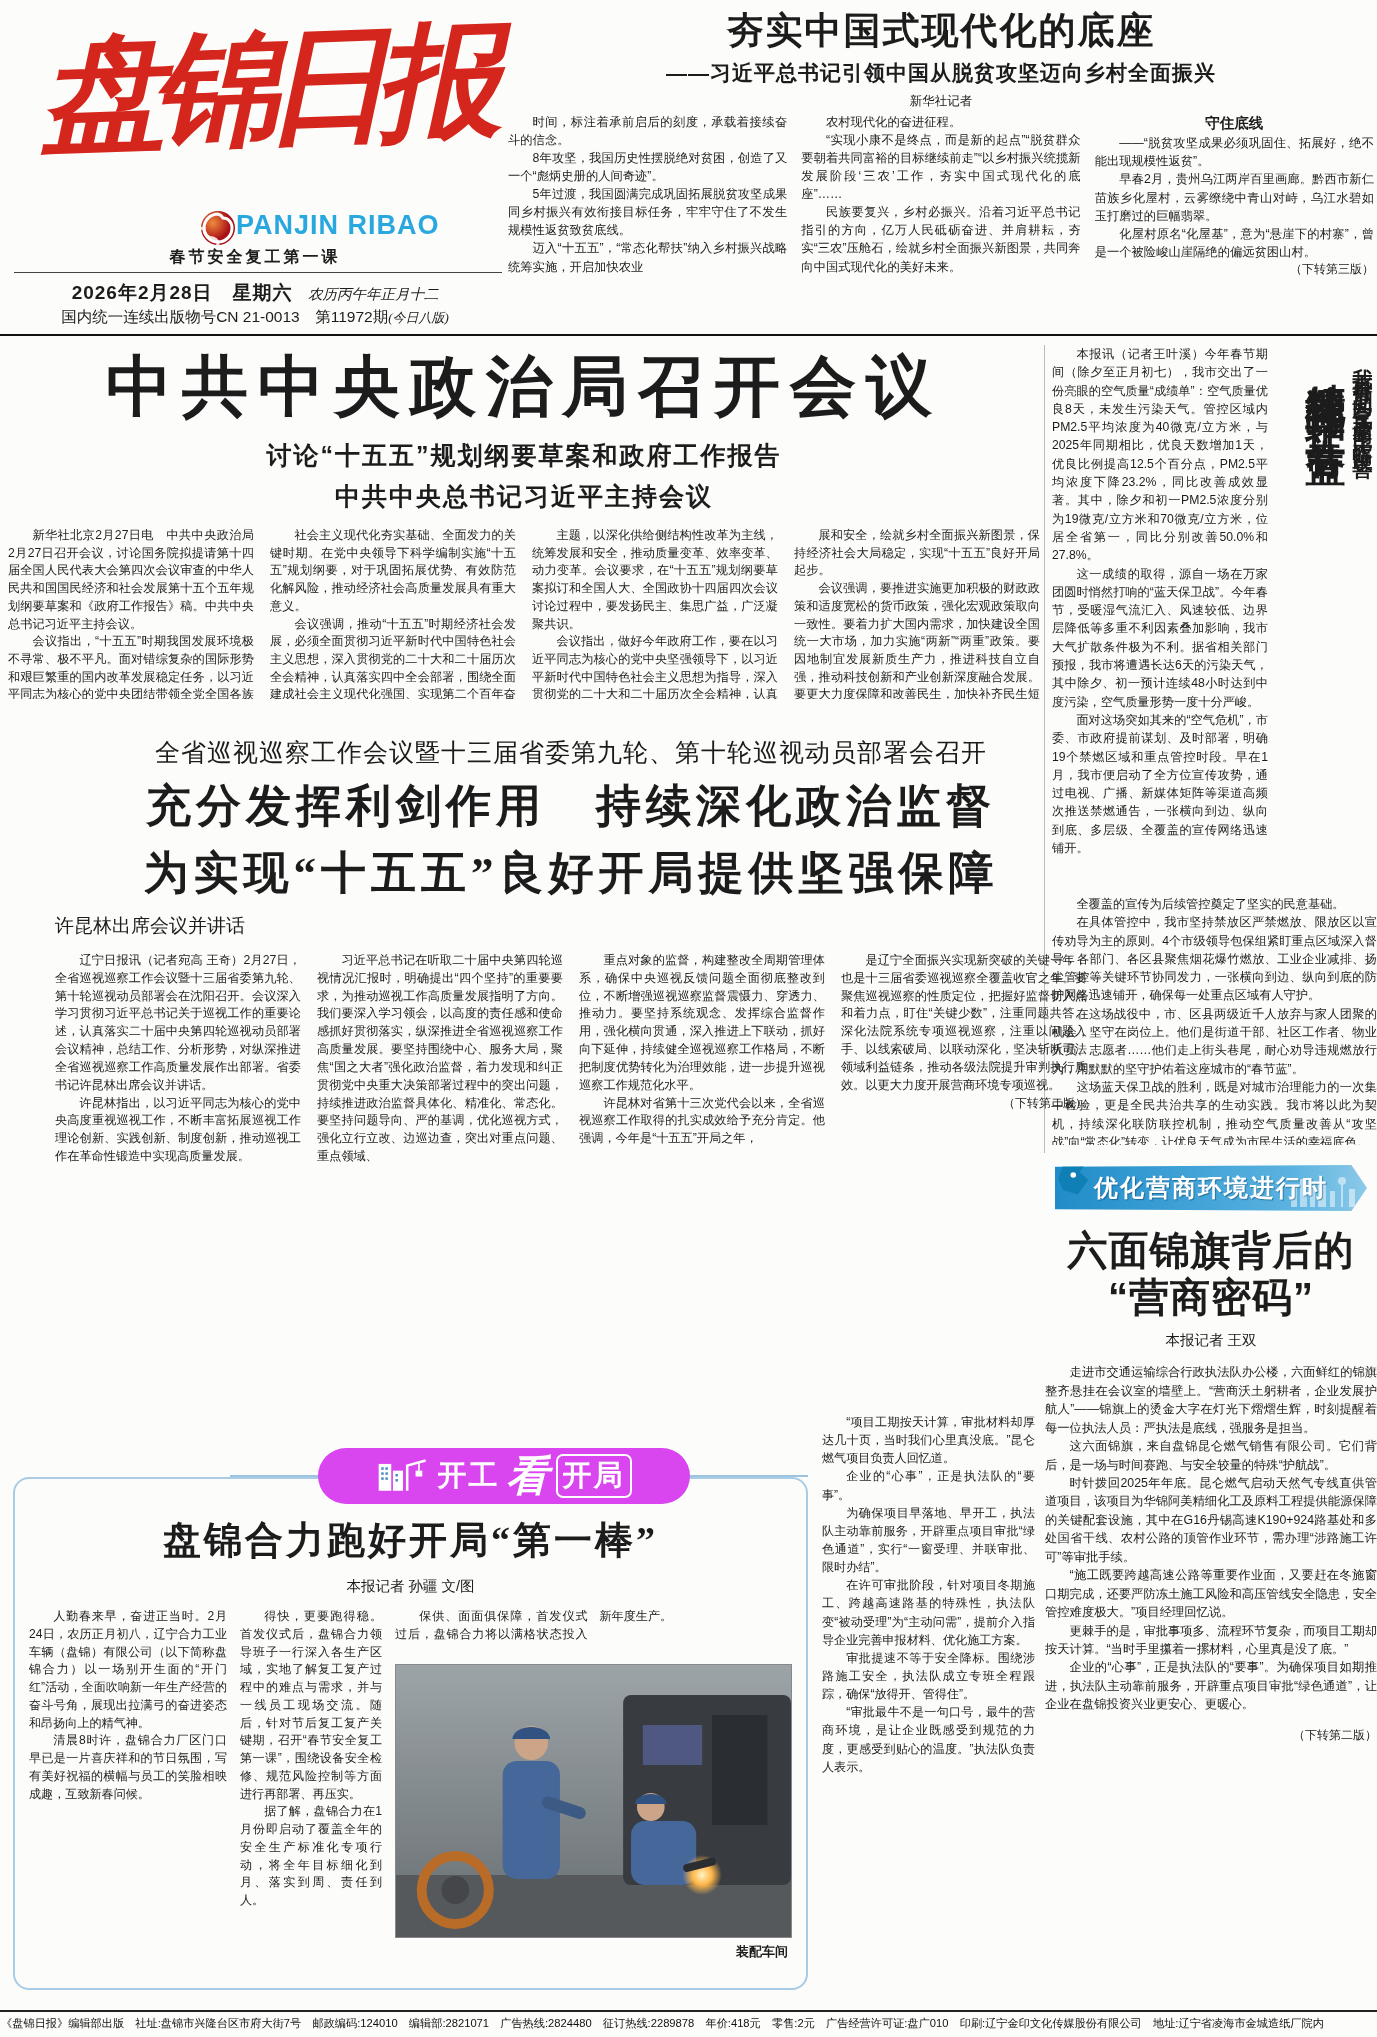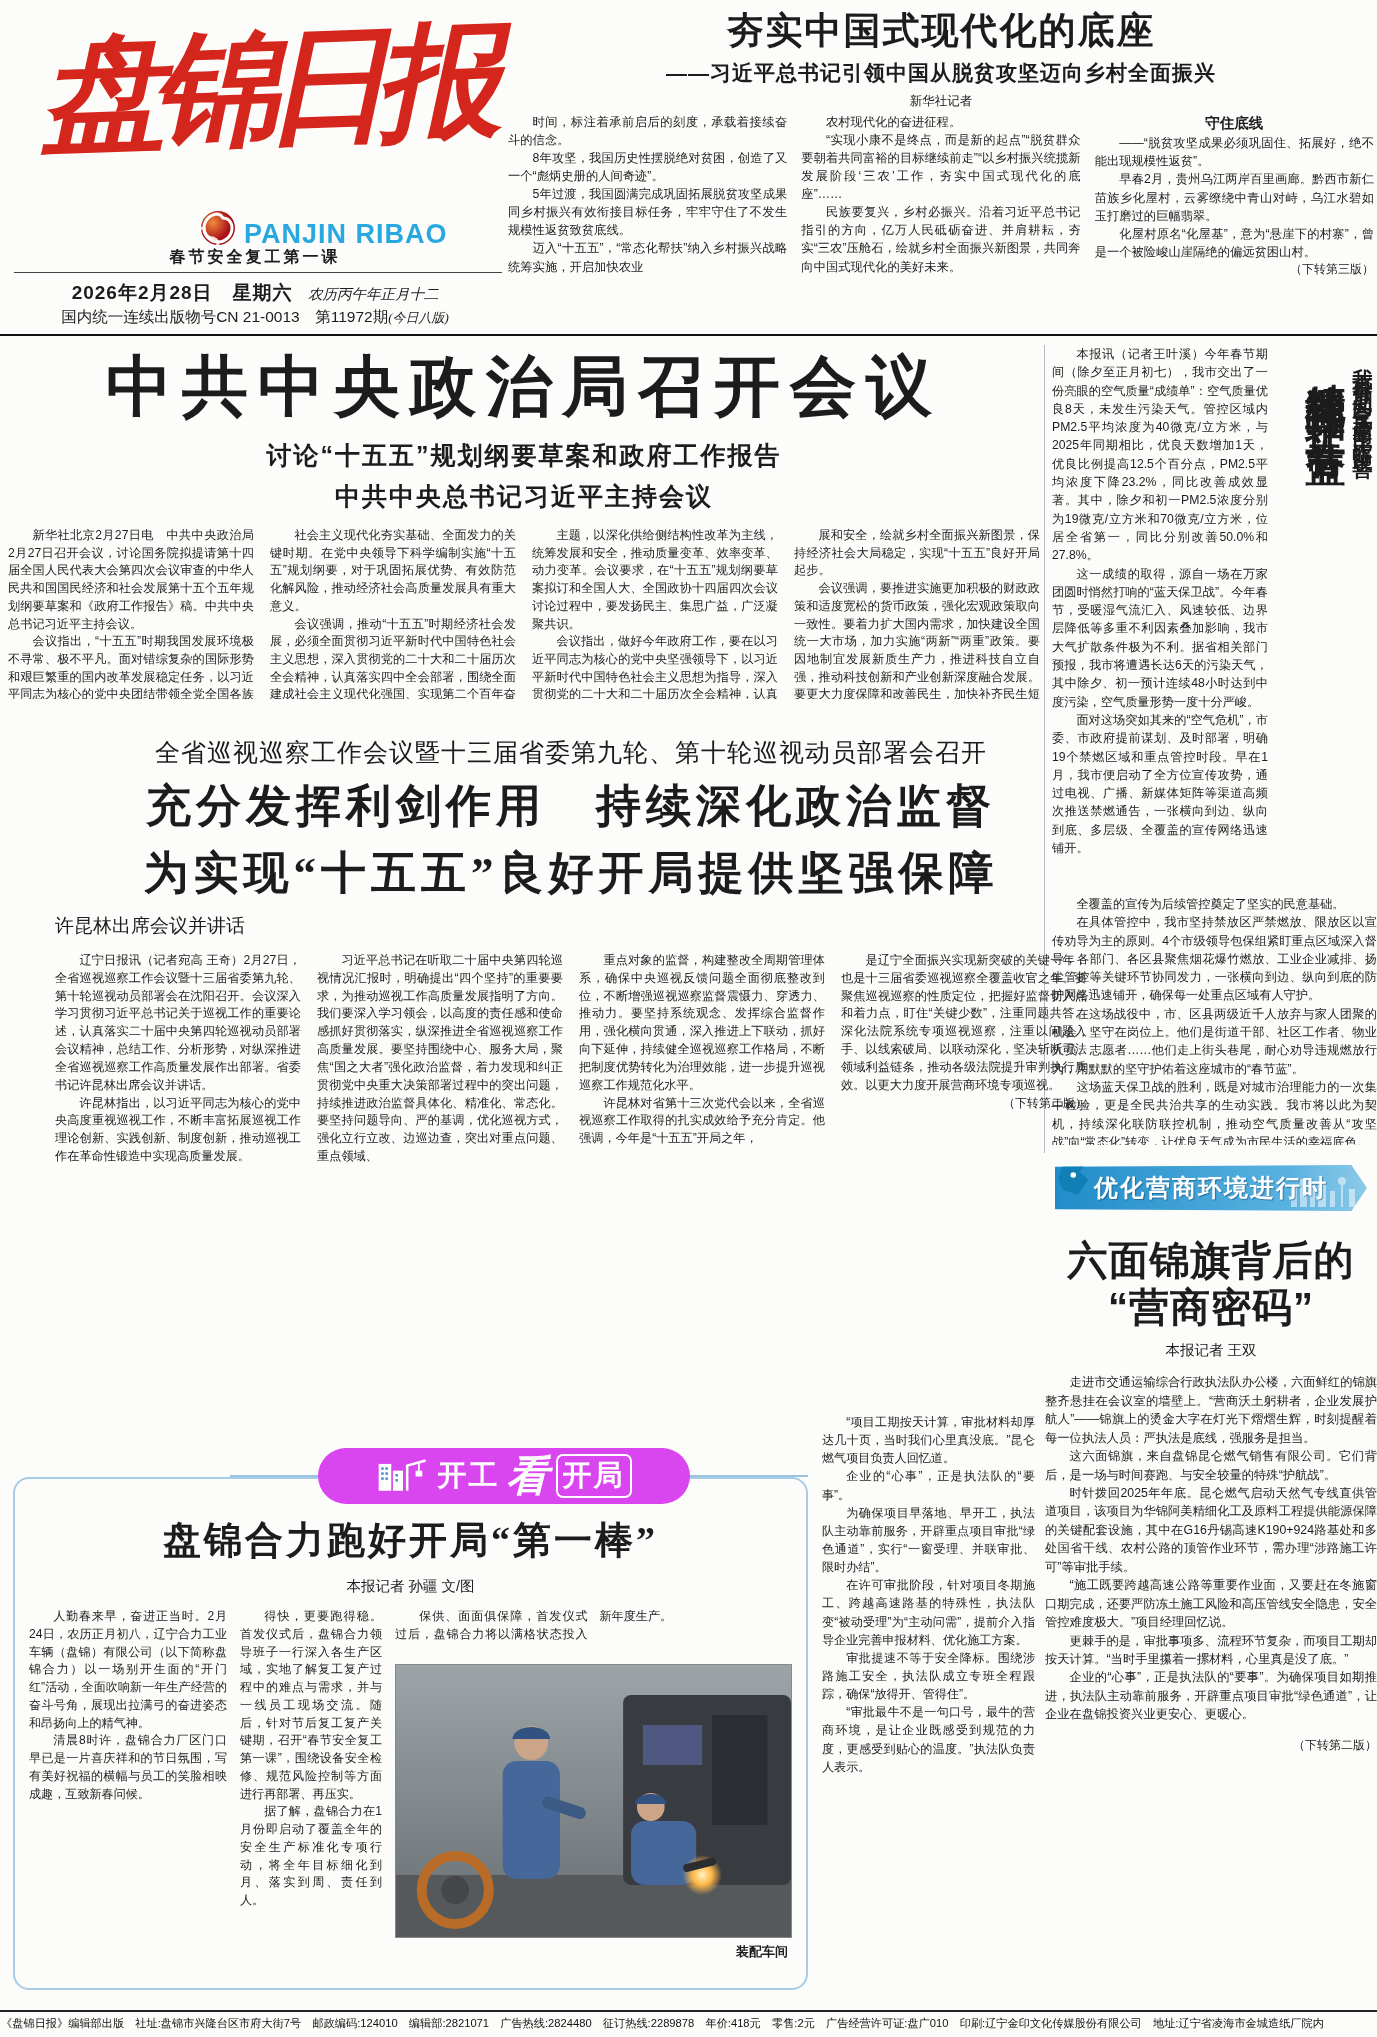--- a/index.html
+++ b/index.html
@@ -3,21 +3,21 @@
 <meta charset="utf-8">
 <style>
   html,body{margin:0;padding:0;background:#e8e8e4;}
   #page{position:relative;width:1377px;height:2037px;background:#fcfcfa;margin:0 auto;
         font-family:"Liberation Sans","DejaVu Sans",sans-serif;color:#1c1c1c;overflow:hidden;}
   .abs{position:absolute;}
   
   .mast-title{left:40px;top:4px;width:450px;height:200px;font-family:"Liberation Serif",serif;
               font-style:italic;font-weight:900;font-size:126px;letter-spacing:-14px;color:#d5261d;
               transform:rotate(-2deg);line-height:1.35;white-space:nowrap;}
-  .mast-logo-row{left:200px;top:210px;display:flex;align-items:flex-end;gap:8px;}
+  .mast-logo-row{left:200px;top:210px;display:flex;align-items:flex-start;}
   .mast-en{font-size:27px;font-weight:bold;color:#29a8df;letter-spacing:1px;}
   .mast-org{left:0;top:247px;width:510px;text-align:center;font-size:16px;font-weight:bold;letter-spacing:3px;}
   .mast-rule{left:14px;top:272px;width:488px;border-top:1px solid #444;height:0;}
   .date1{left:0;top:280px;width:510px;text-align:center;font-size:19px;}
   .date1 b{letter-spacing:1px;}
   .lunar{font-family:"Liberation Serif",serif;font-style:italic;font-size:14.5px;margin-left:10px;}
   .date2{left:0;top:307px;width:510px;text-align:center;font-size:15.5px;}
   .paren{font-family:"Liberation Serif",serif;font-style:italic;font-size:13px;}
   .full-rule{left:0;top:334px;width:1377px;border-top:2px solid #111;height:0;}
   
@@ -74,21 +74,21 @@
   
   .ys{left:1045px;top:1165px;width:332px;}
   .ys-banner{position:relative;width:312px;height:46px;margin-left:10px;
              background:linear-gradient(90deg,#1f8cc9,#5ab2e0 75%,#8cc9e8);
              clip-path:polygon(0 4%,95% 0,100% 50%,95% 100%,0 96%);
              display:flex;align-items:center;justify-content:center;}
   .ys-banner-text{color:#fff;font-weight:900;font-size:24px;letter-spacing:2px;text-shadow:1px 1px 1px rgba(0,60,100,.5);z-index:2;}
   .ys-map{position:absolute;left:-6px;top:-16px;z-index:1;}
   .ys-sky{position:absolute;right:8px;bottom:0;opacity:.5;z-index:1;}
   .ys-h{ text-align:center;font-size:40px;font-weight:900;line-height:1.18;letter-spacing:1px;}
-  .ys-h-wrap{margin-top:26px;}
+  .ys-h-wrap{margin-top:16px;}
   .ys-byline{text-align:center;font-size:14.5px;margin-top:10px;}
   .ys-body{margin-top:13px;height:565px;font-size:12.3px;line-height:1.5;text-align:justify;overflow:hidden;}
   
   .footer-rule{left:0;top:2010px;width:1377px;border-top:2px solid #222;height:0;}
   .footer-text{left:0;top:2016px;width:1325px;text-align:center;font-size:11.2px;white-space:nowrap;color:#111;}
 </style>
 </head>
 <body>
 
 <div id="page">

